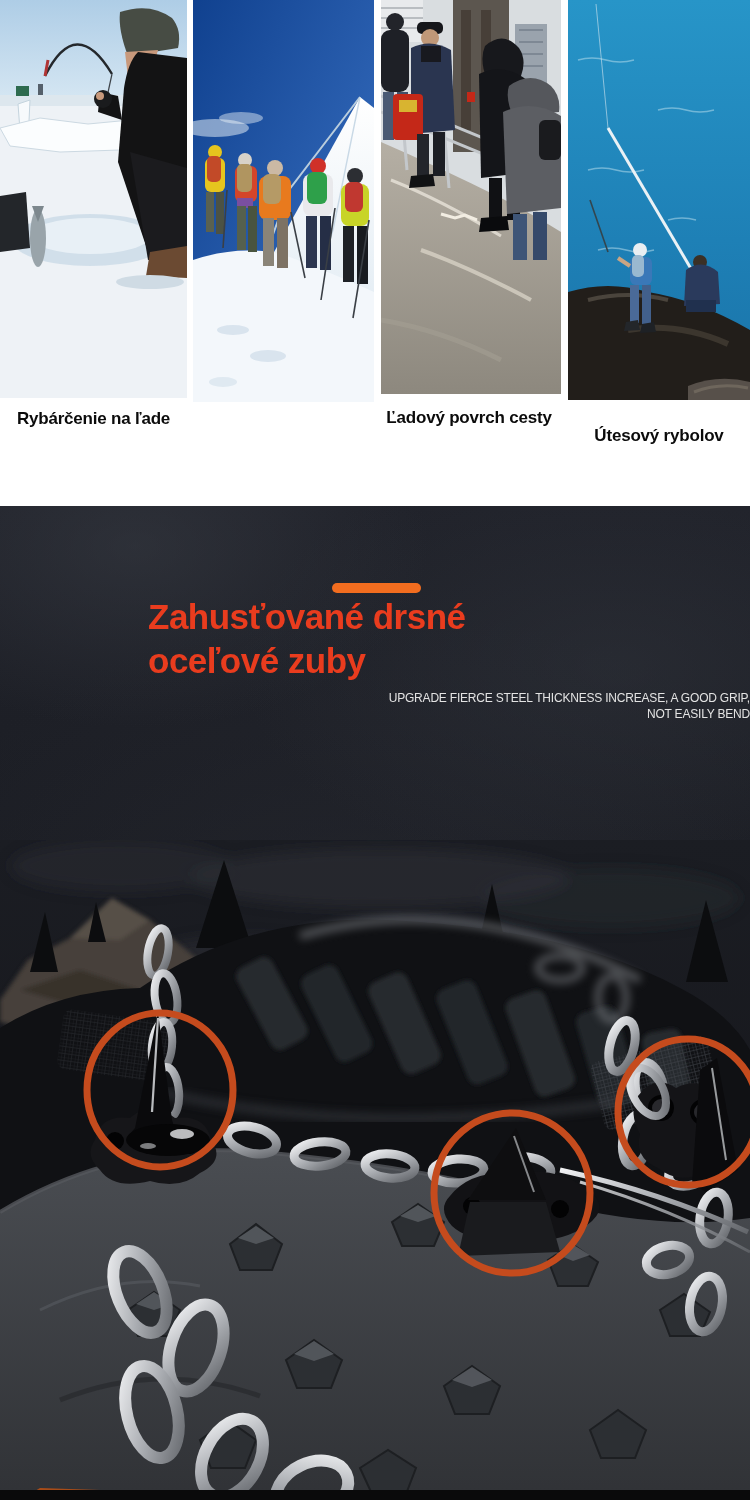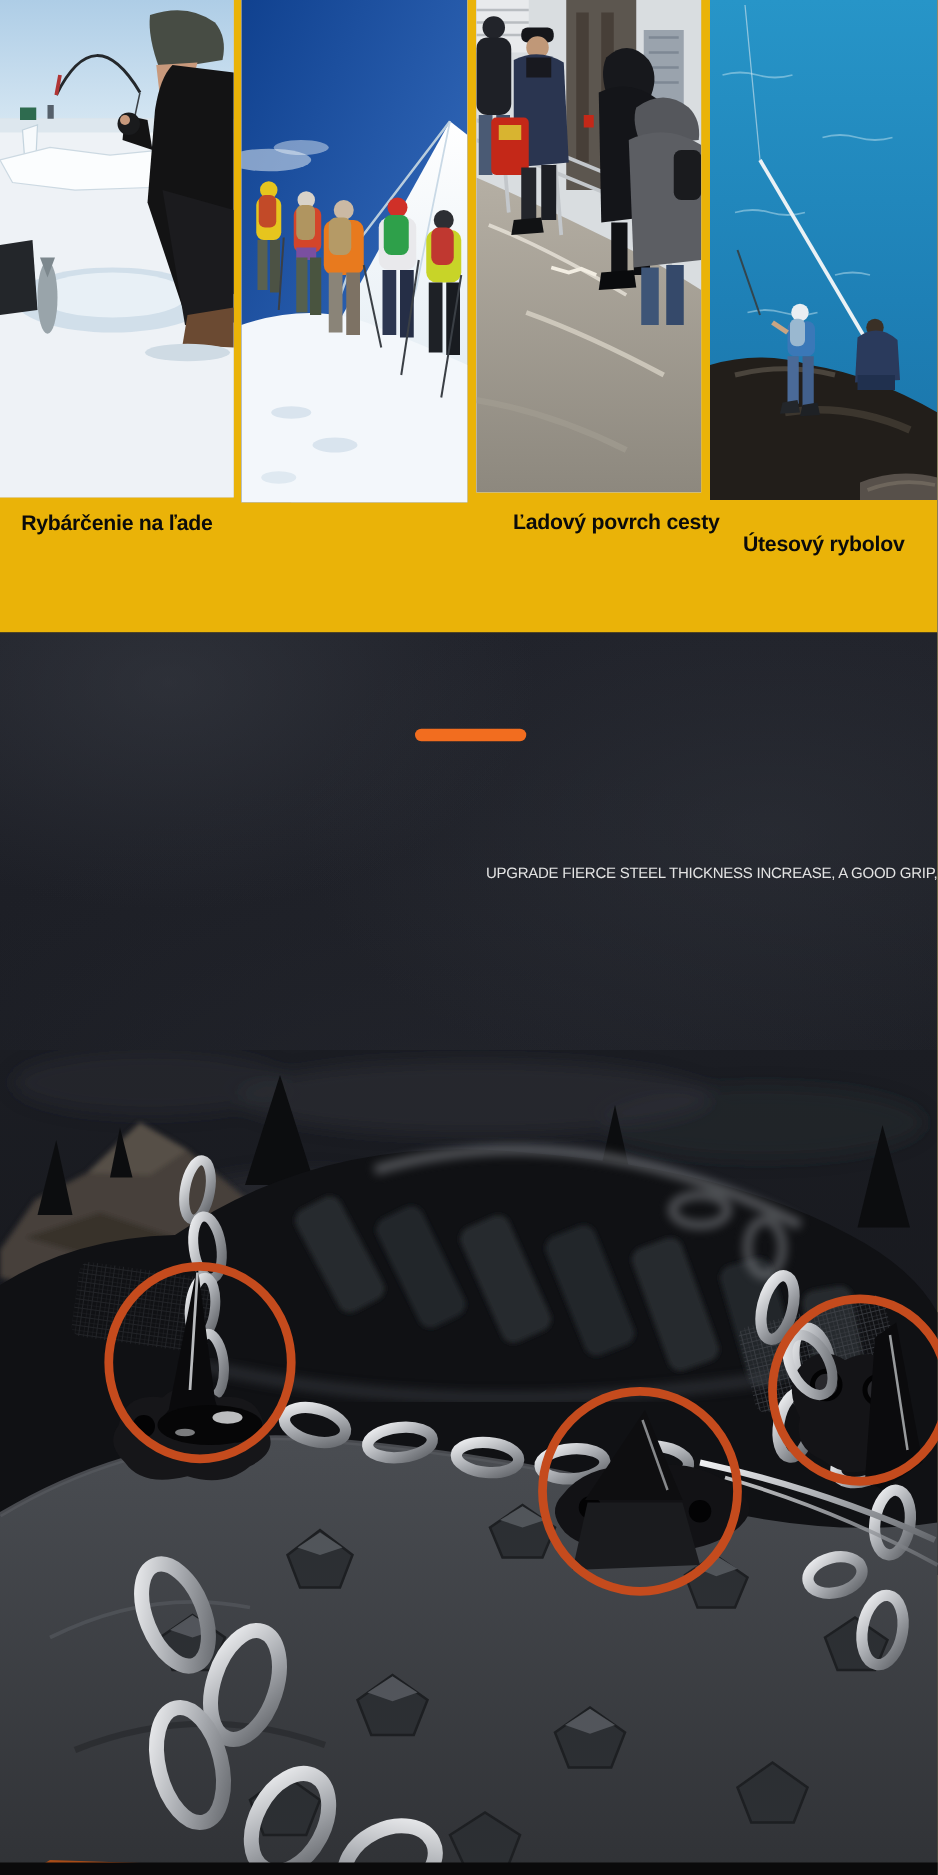--- a/index.html
+++ b/index.html
@@ -1,16 +1,16 @@
 <!DOCTYPE html>
 <html><head>
 <meta charset="utf-8">
 <style>
   html,body{margin:0;padding:0;background:#888;}
-  #page{position:relative;width:750px;height:1500px;background:#eab308;overflow:hidden;
+  #page{position:relative;width:750px;height:1500px;background:#ffffff;overflow:hidden;
         font-family:"Liberation Sans",sans-serif;margin:0 auto;}
   .photo{position:absolute;top:0;overflow:hidden;background:#ccc;}
   .photo svg{display:block;}
   .caption{position:absolute;font-size:17px;font-weight:700;color:#0b0b0b;
            letter-spacing:-0.2px;line-height:19px;}
   .cap-center{text-align:center;}
   
   #feature{position:absolute;left:0;top:506px;width:750px;height:994px;
     background-image:
       radial-gradient(420px 260px at 18% 4%, rgba(62,66,74,.45), transparent 70%),
@@ -240,27 +240,32 @@
       </g>
       <g>
         <circle cx="132" cy="262" r="7" fill="#3a3026"></circle>
         <path d="M118 270 Q134 258 150 272 L152 304 L116 306 Z" fill="#2a3a5c"></path>
         <rect x="118" y="300" width="30" height="12" fill="#20304e"></rect>
       </g>
     </svg>
   </div>
 
   <div class="caption cap-center" style="left:0;top:409px;width:187px;">Rybárčenie na ľade</div>
-  <div class="caption cap-center" style="left:403px;top:408px;width:180px;">Ľadový povrch cesty</div>
+  <div class="caption cap-center" style="left:379px;top:408px;width:180px;">Ľadový povrch cesty</div>
   <div class="caption cap-center" style="left:568px;top:406px;width:182px;margin-top:20px;">Útesový rybolov</div>
 
   <div id="feature">
     <div id="accent-bar" style="background: rgb(242, 109, 31);"></div>
+    <div id="feature-title" style="color: rgb(233, 60, 30);">
+      <div>Zahusťované drsné</div>
+      <div>oceľové zuby</div>
+    </div>
     <div id="feature-subtitle" style="color: rgb(227, 227, 227); text-align: right;">
       <div>UPGRADE FIERCE STEEL THICKNESS INCREASE, A GOOD GRIP,</div>
+      <div>NOT EASILY BEND</div>
     </div>
 
     <div id="product-shot">
       <svg width="750" height="660" viewBox="0 0 750 660">
         <defs>
           <linearGradient id="pbg" x1="0" y1="0" x2="0" y2="1">
             <stop offset="0" stop-color="#1b1d23"></stop>
               <stop offset="0.5" stop-color="#17181d"></stop>
               <stop offset="1" stop-color="#121316"></stop>
           </linearGradient>

